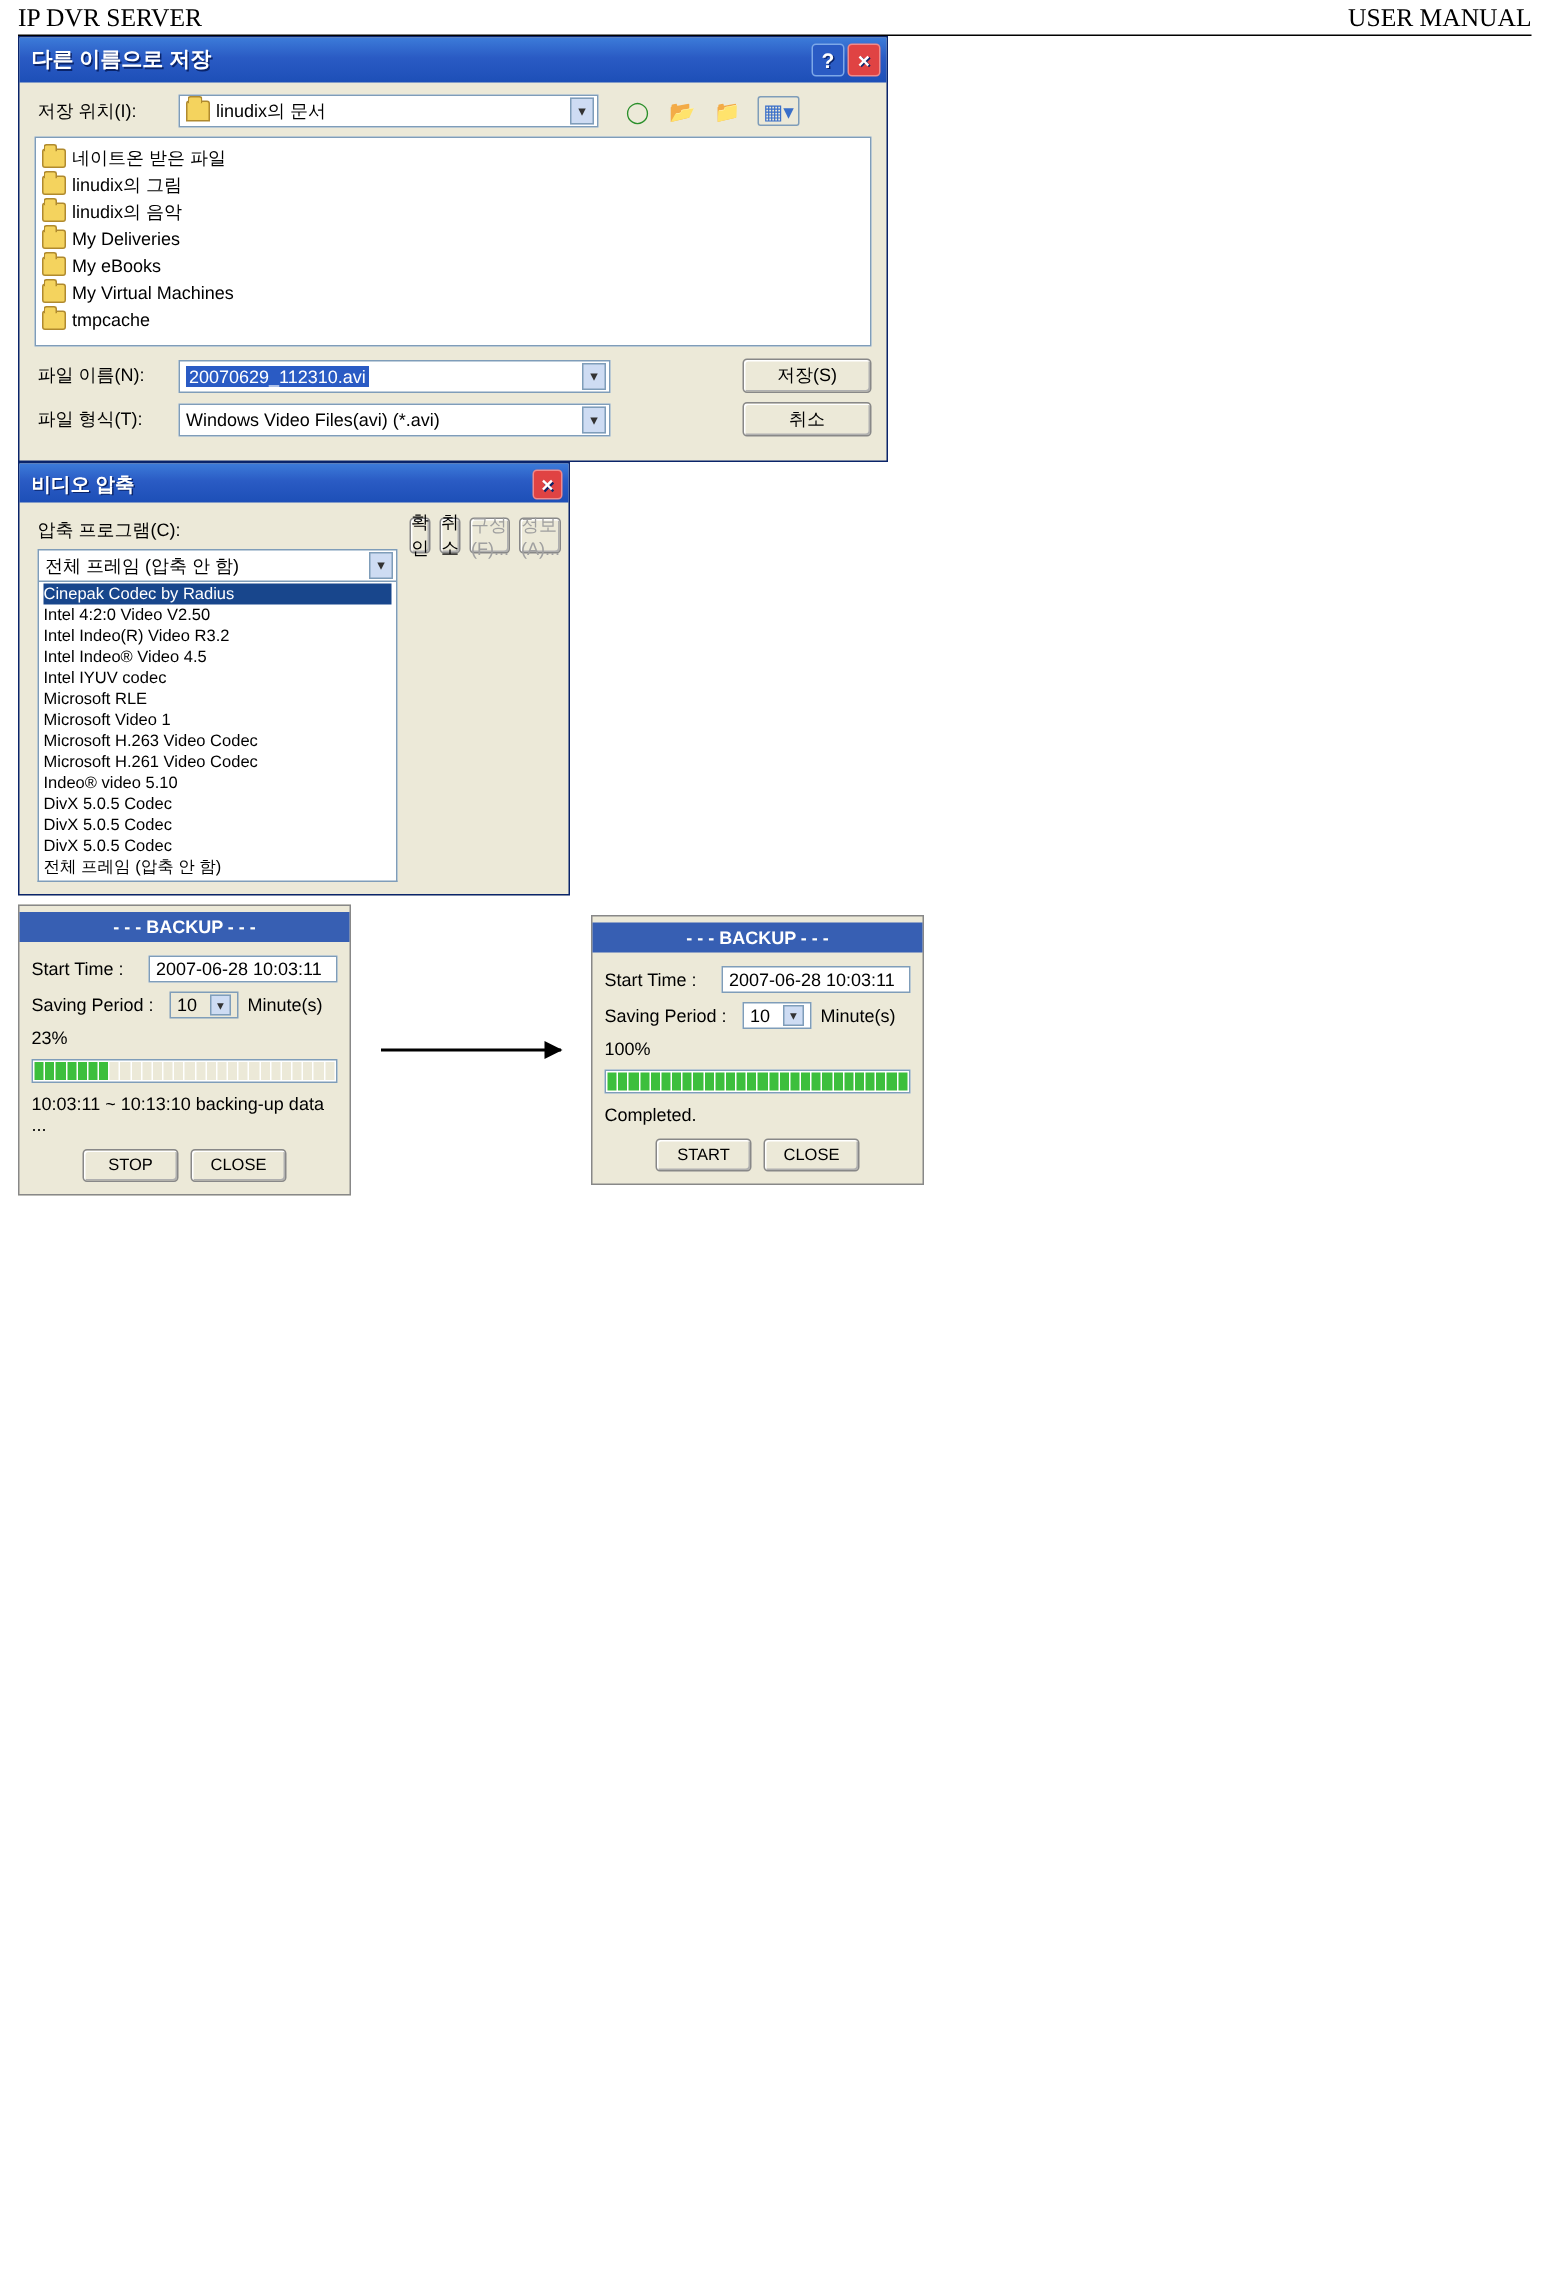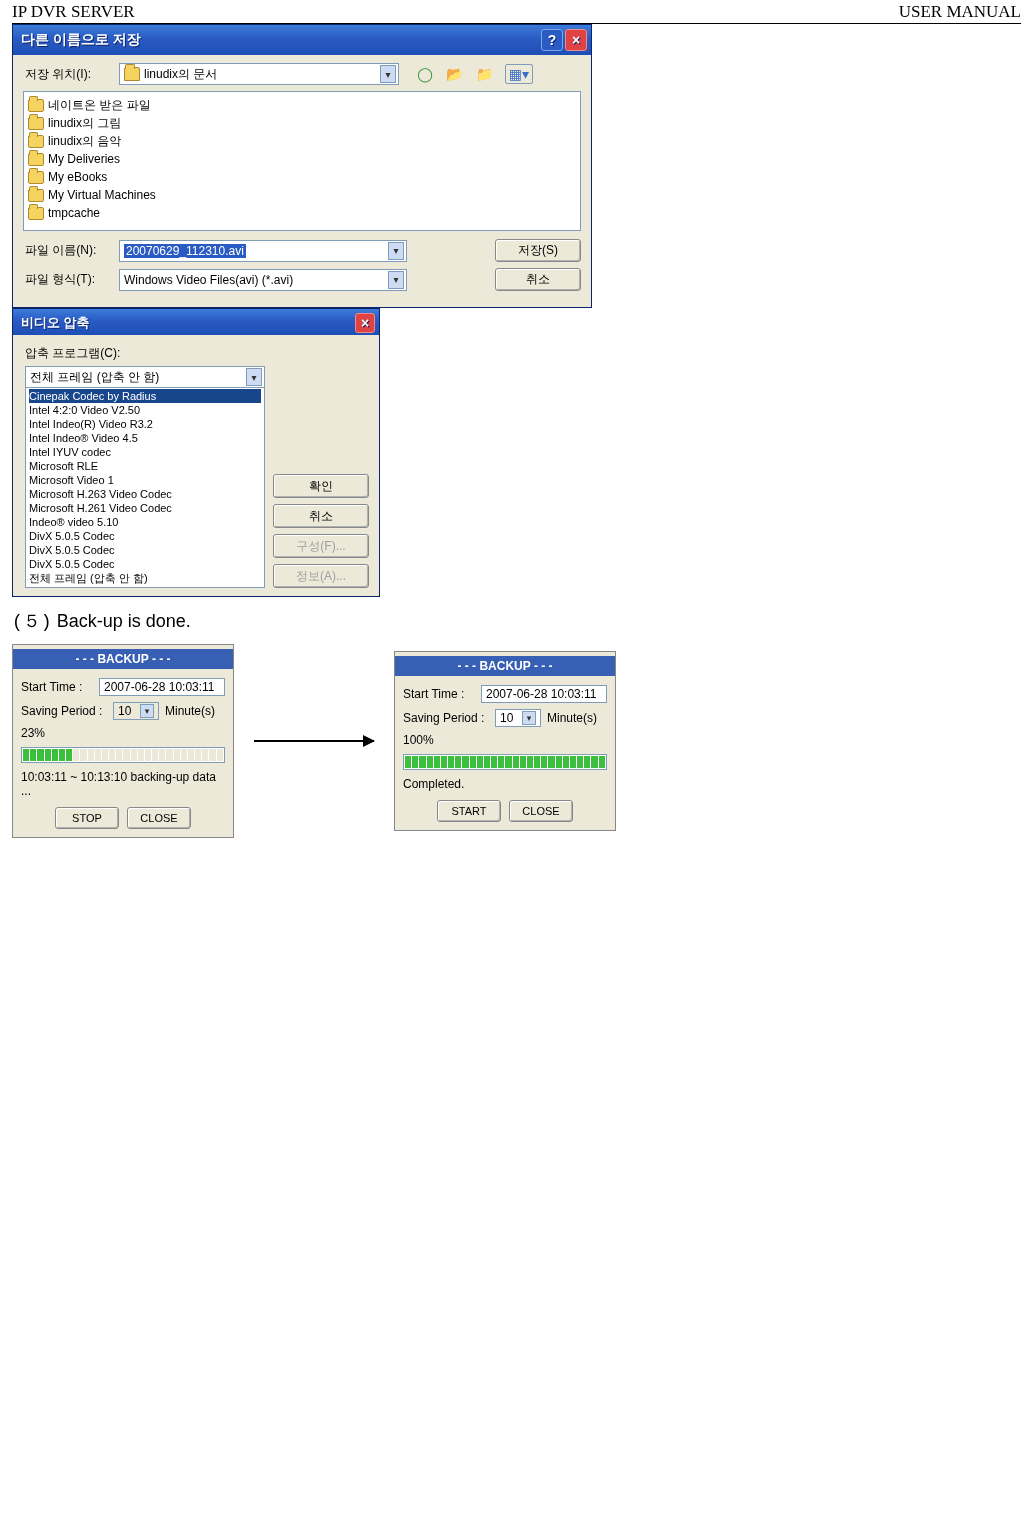--- a/index.html
+++ b/index.html
@@ -156,21 +156,21 @@
   }
   .comp-titlebar {
     height: 26px;
     background: linear-gradient(to bottom,#3c7bd9 0%, #2a5bc4 45%, #1d4fb7 100%);
     color: #fff;
     display:flex;align-items:center;padding:2px 4px 0 8px;font-weight:bold;font-size:13px;
     text-shadow:1px 1px 0 #0a246a;
   }
   .comp-body { padding: 10px 10px 8px 12px; display:flex; gap:8px; }
   .comp-left { flex:1; }
-  .comp-right { width: 96px; display:flex;flex-direction:column;gap:6px;justify-content:flex-end;}
+  .comp-right { width: 96px; display:flex;gap:6px;}
   .comp-btn {
     height:24px;background:#ece9d8;border:1px solid #888;border-radius:3px;
     box-shadow: inset 1px 1px 0 #fff, inset -1px -1px 0 #b0b0b0;
     display:flex;align-items:center;justify-content:center;font-size:12px;
   }
   .comp-btn.disabled{color:#a0a0a0}
   .comp-combo {
     border:1px solid #7f9db9;background:#fff;height:22px;margin-top:4px;
     display:flex;align-items:center;padding:0 2px 0 4px;
   }
@@ -349,24 +349,20 @@
       </div>
       <div class="comp-right">
         <div class="comp-btn">확인</div>
         <div class="comp-btn">취소</div>
         <div class="comp-btn disabled">구성(F)...</div>
         <div class="comp-btn disabled">정보(A)...</div>
       </div>
     </div>
   </div>
 
-  <div class="step">
-    <span class="num">(５)</span>
-    <span>Back-up is done.</span>
-  </div>
 
   <div class="backup-row">
 
     <div class="backup">
       <div class="backup-hdr">- - -  BACKUP  - - -</div>
       <div class="line">
         <span class="lbl">Start Time :</span>
         <span class="val-box">
             <span>2007-06-28 10:03:11</span>
           </span>

